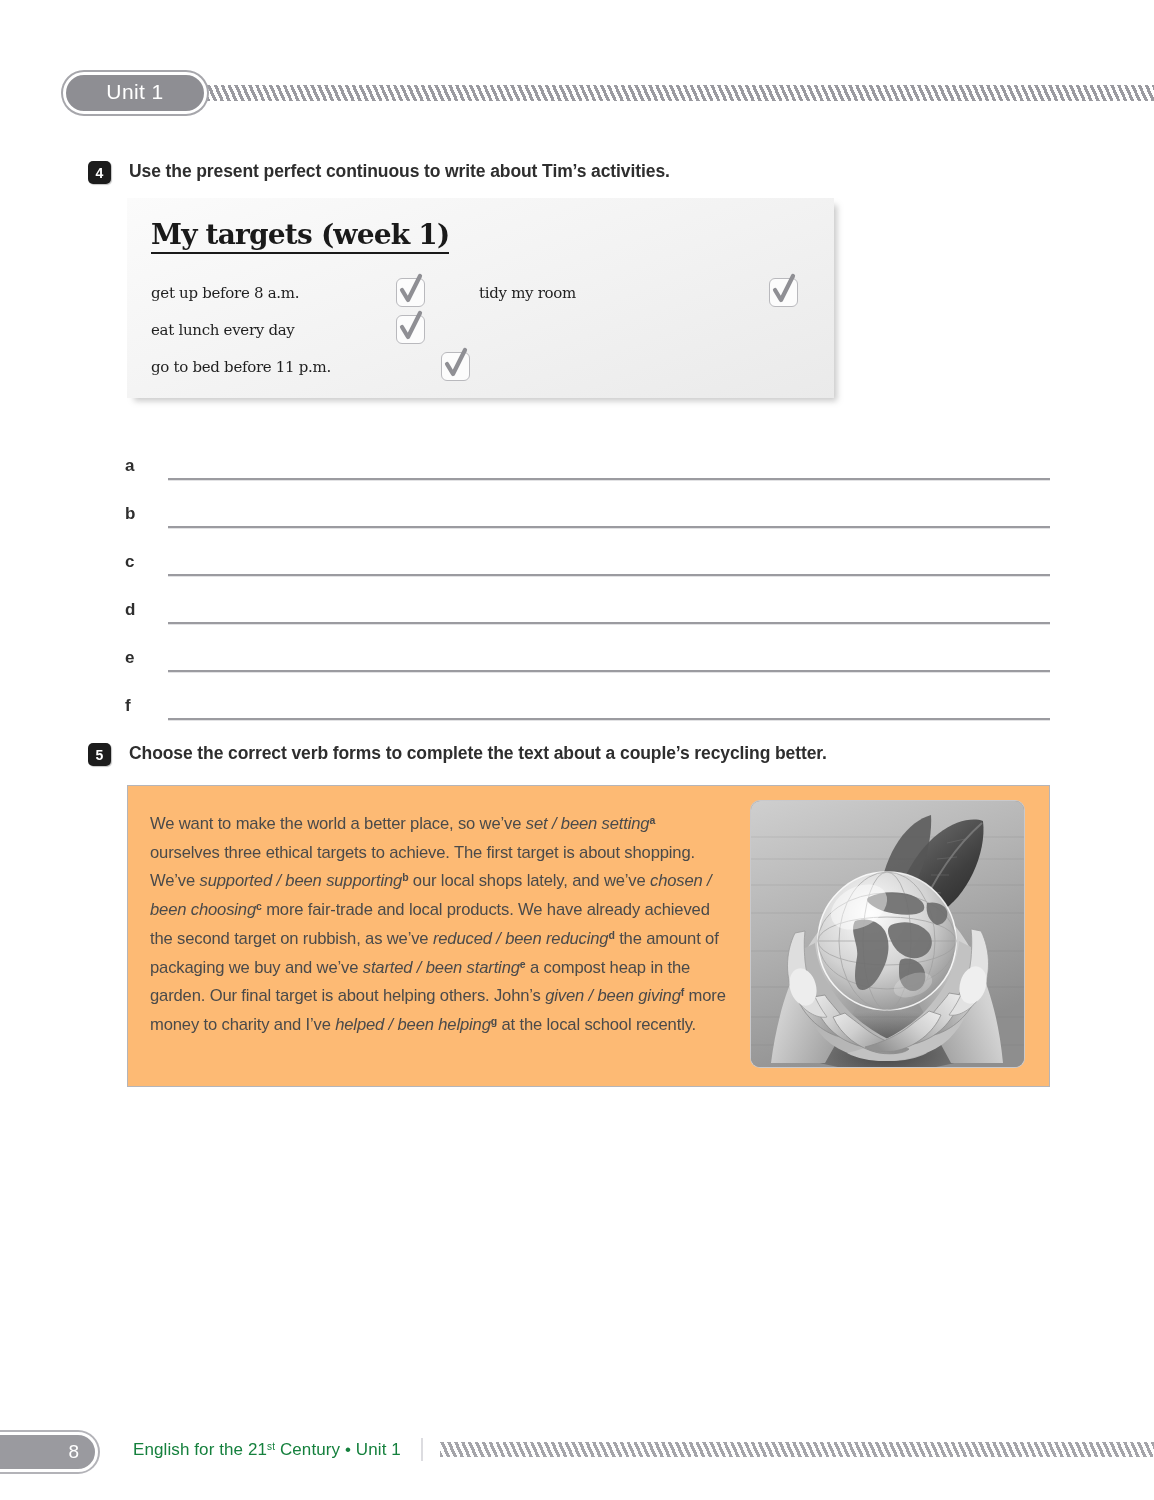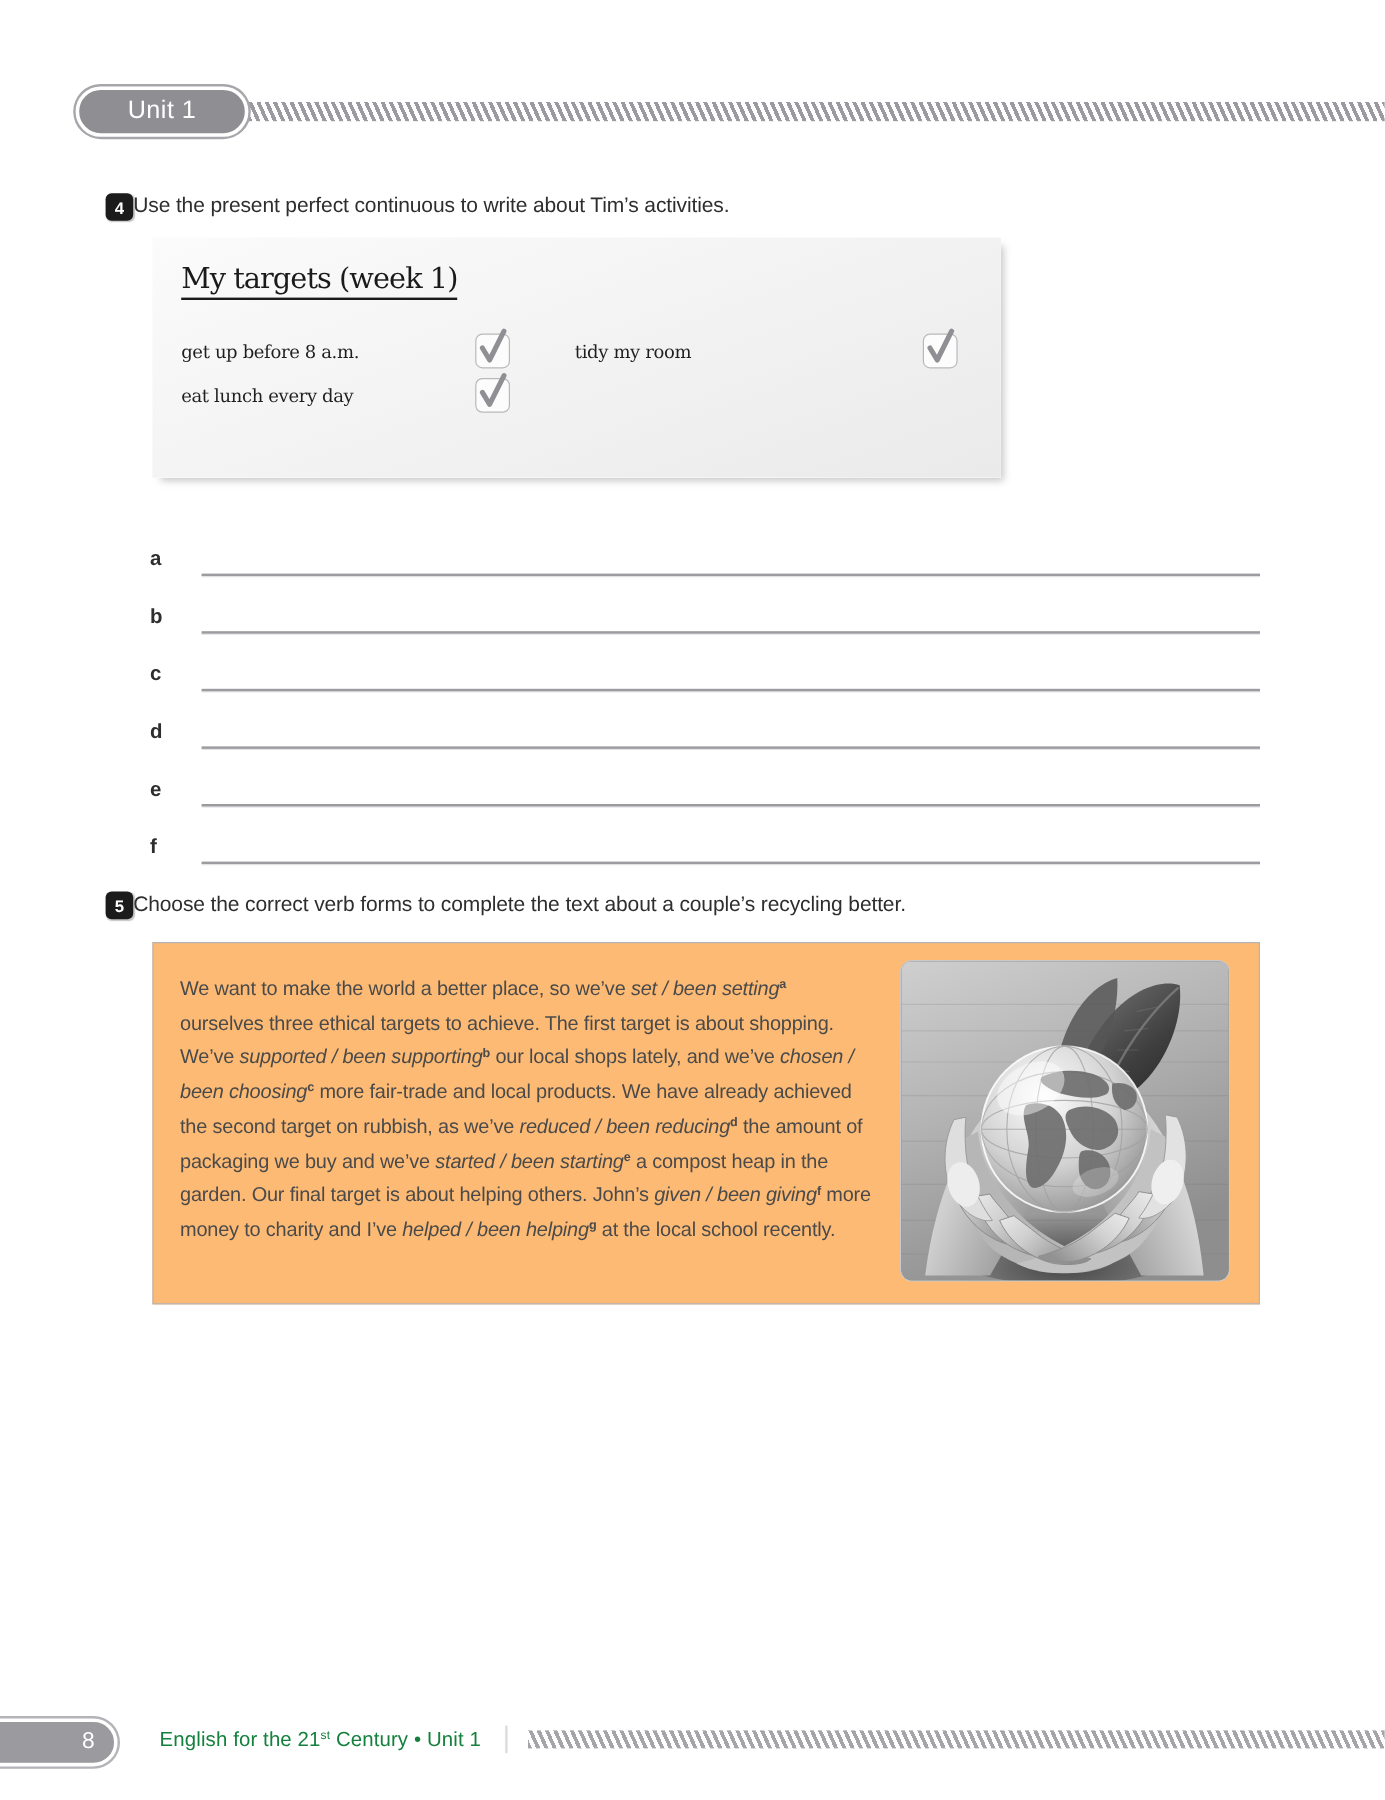--- a/index.html
+++ b/index.html
@@ -78,22 +78,23 @@
     font-weight: 700;
     display: flex;
     align-items: center;
     justify-content: center;
     flex: 0 0 auto;
     box-shadow: 1px 1px 1px rgba(120,120,120,0.45);
     position: relative;
     top: 1px;
   }
   .ex-text {
+    margin-left: 18px;
     font-size: 17.5px;
-    font-weight: 400;
+    font-weight: 700;
     color: #2e2e2e;
     letter-spacing: -0.1px;
     line-height: 1.3;
     white-space: nowrap;
   }
 
   #ex4-heading { left: 88px; top: 160px; }
   #ex5-heading { left: 88px; top: 742px; }
 
   
@@ -105,22 +106,22 @@
     height: 200px;
     background: linear-gradient(160deg, #fbfbfb 0%, #f2f2f2 55%, #eaeaea 100%);
     box-shadow: 5px 5px 6px -2px rgba(120,120,120,0.40);
     box-sizing: border-box;
   }
   .targets-title {
     position: absolute;
     left: 24px;
     top: 22px;
     font-family: "DejaVu Serif", serif;
-    font-weight: 400;
-    font-size: 24px;
+    font-weight: 700;
+    font-size: 28px;
     color: #1a1a1a;
     letter-spacing: -0.8px;
     border-bottom: 2.5px solid #1a1a1a;
     padding-bottom: 3px;
     line-height: 1.05;
   }
   .targets-grid {
     position: absolute;
     left: 24px;
     top: 76px;
@@ -336,20 +337,28 @@
         <span class="target-label">eat lunch every day</span>
         <span class="checkbox">
           <svg width="24" height="34" viewBox="0 0 24 34">
             <path d="M3 17 L9 27 L21 3" fill="none" stroke="#8f8f94" stroke-width="4.2" stroke-linecap="round" stroke-linejoin="round"></path>
           </svg>
         </span>
       </div>
     </div>
 
     <div class="target-row">
+      <div class="target-cell right">
+        <span class="target-label">go to bed before 11 p.m.</span>
+        <span class="checkbox">
+          <svg width="24" height="34" viewBox="0 0 24 34">
+            <path d="M3 17 L9 27 L21 3" fill="none" stroke="#8f8f94" stroke-width="4.2" stroke-linecap="round" stroke-linejoin="round"></path>
+          </svg>
+        </span>
+      </div>
     </div>
 
   </div>
 </div>
 
 <div class="answer-row" style="top:460px">
   <span class="answer-letter">a</span>
   <span class="answer-rule"></span>
 </div>
 <div class="answer-row" style="top:508px">

